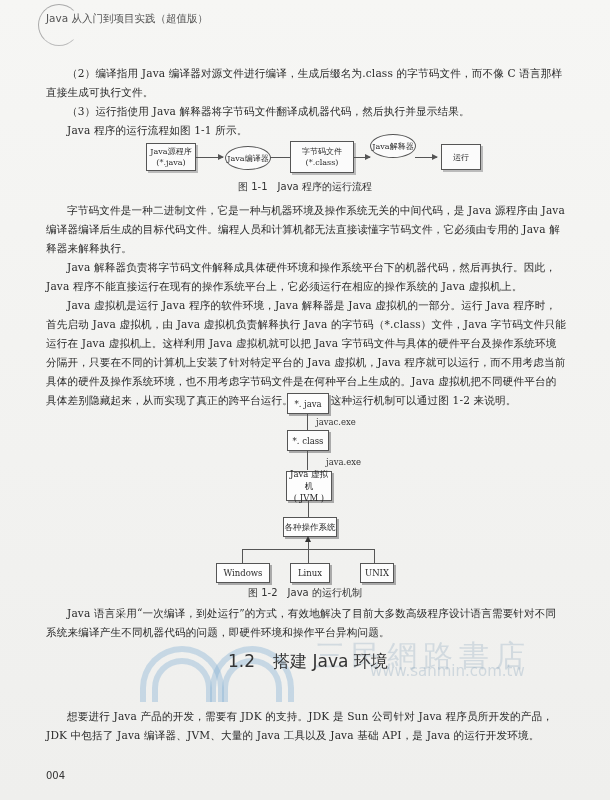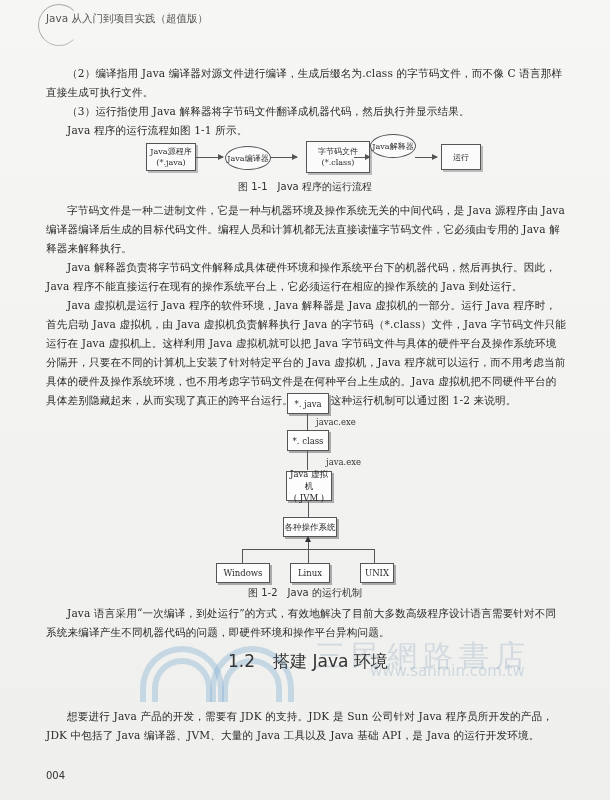--- a/index.html
+++ b/index.html
@@ -72,33 +72,33 @@
   <div class="p ind" style="top:121px;">Java 程序的运行流程如图 1-1 所示。</div>
 
   <div>
     <div class="box" style="left:146px;top:143px;width:48px;height:26px;">
       <span>Java源程序</span>
       <span>(*.java)</span>
     </div>
     <div class="arrow" style="left:196px;top:157px;width:27px;"></div>
     <div class="ellipse" style="left:225px;top:146px;width:44px;height:22px;">Java编译器</div>
     <div class="arrow" style="left:270px;top:157px;width:27px;"></div>
-    <div class="box" style="left:290px;top:141px;width:62px;height:30px;margin-left:16px;">
+    <div class="box" style="left:290px;top:141px;width:62px;height:30px;">
       <span>字节码文件</span>
       <span>(*.class)</span>
     </div>
     <div class="arrow" style="left:354px;top:157px;width:16px;"></div>
     <div class="ellipse" style="left:370px;top:134px;width:44px;height:22px;">Java解释器</div>
     <div class="arrow" style="left:415px;top:157px;width:22px;"></div>
     <div class="box" style="left:441px;top:144px;width:38px;height:24px;">运行</div>
   </div>
   <div class="fig-caption" style="top:180px;">图 1-1　Java 程序的运行流程</div>
 
   <div class="p ind" style="top:201px;">字节码文件是一种二进制文件，它是一种与机器环境及操作系统无关的中间代码，是 Java 源程序由 Java 编译器编译后生成的目标代码文件。编程人员和计算机都无法直接读懂字节码文件，它必须由专用的 Java 解释器来解释执行。</div>
-  <div class="p ind" style="top:258px;">Java 解释器负责将字节码文件解释成具体硬件环境和操作系统平台下的机器代码，然后再执行。因此，Java 程序不能直接运行在现有的操作系统平台上，它必须运行在相应的操作系统的 Java 到处运行。</div>
+  <div class="p ind" style="top:258px;">Java 解释器负责将字节码文件解释成具体硬件环境和操作系统平台下的机器代码，然后再执行。因此，Java 程序不能直接运行在现有的操作系统平台上，它必须运行在相应的操作系统的 Java 虚拟机上。</div>
   <div class="p ind" style="top:296px;">Java 虚拟机是运行 Java 程序的软件环境，Java 解释器是 Java 虚拟机的一部分。运行 Java 程序时，首先启动 Java 虚拟机，由 Java 虚拟机负责解释执行 Java 的字节码（*.class）文件，Java 字节码文件只能运行在 Java 虚拟机上。这样利用 Java 虚拟机就可以把 Java 字节码文件与具体的硬件平台及操作系统环境分隔开，只要在不同的计算机上安装了针对特定平台的 Java 虚拟机，Java 程序就可以运行，而不用考虑当前具体的硬件及操作系统环境，也不用考虑字节码文件是在何种平台上生成的。Java 虚拟机把不同硬件平台的具体差别隐藏起来，从而实现了真正的跨平台运行。Java 的这种运行机制可以通过图 1-2 来说明。</div>
 
   <div>
     <div class="fig2-box" style="left:287px;top:393px;width:40px;height:19px;">*. java</div>
     <div class="vline" style="left:307px;top:413px;height:17px;"></div>
     <div class="fig2-label" style="left:316px;top:417px;">javac.exe</div>
     <div class="fig2-box" style="left:287px;top:430px;width:40px;height:19px;">*. class</div>
     <div class="vline" style="left:307px;top:450px;height:20px;"></div>
     <div class="fig2-label" style="left:326px;top:457px;">java.exe</div>
     <div class="fig2-box" style="left:286px;top:471px;width:44px;height:28px;">

